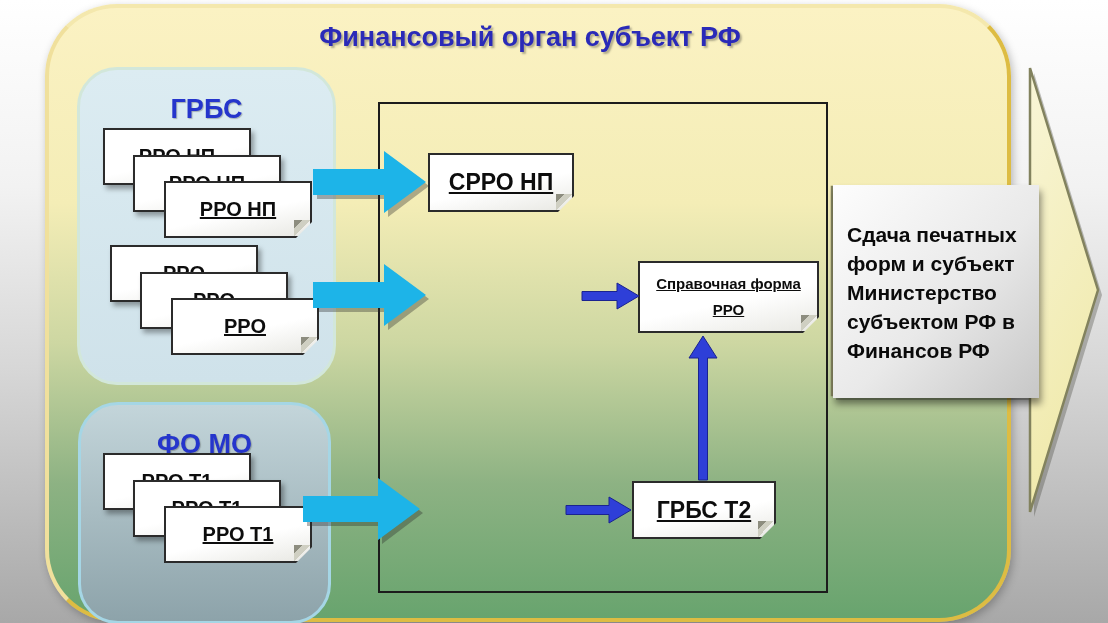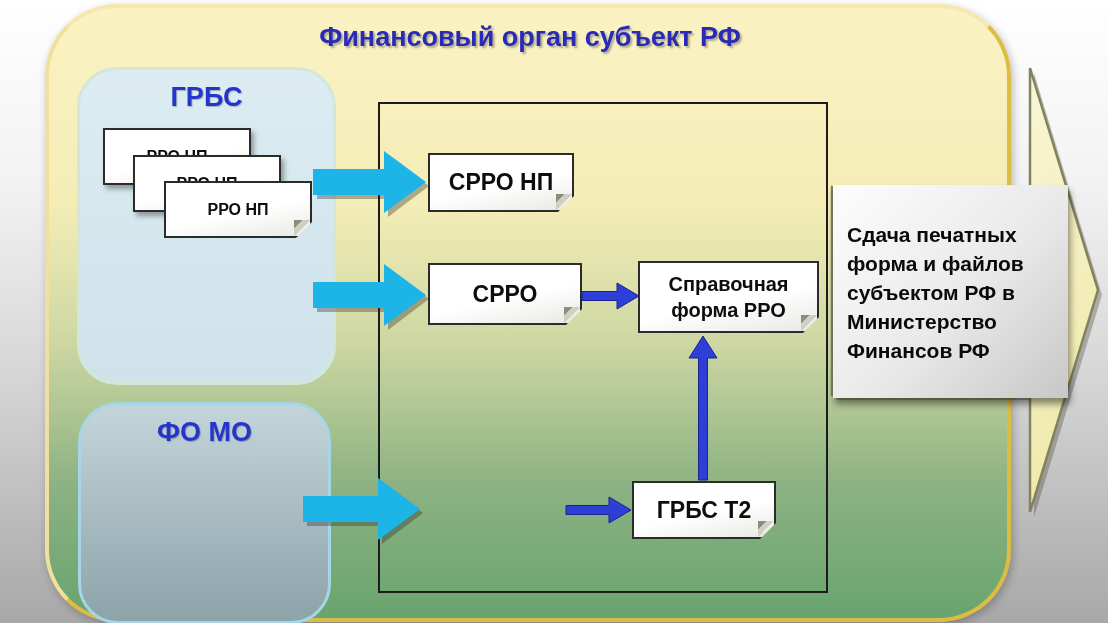--- a/index.html
+++ b/index.html
@@ -29,67 +29,68 @@
     left:77px; top:67px; width:253px; height:312px;
     background:linear-gradient(180deg,#dcecf2 0%,#cfe2ea 100%);
     border:3px solid #d2e7da;
   }
   .group-fomo {
     left:78px; top:402px; width:247px; height:216px;
     background:linear-gradient(180deg,#c3d5da 0%,#8da3aa 100%);
     border:3px solid #a5d6e5;
   }
   .group-label {
-    margin-top:12px; text-align:center;
+    margin-top:24px; text-align:center;
     font-size:27px; font-weight:bold; color:#2535cc;
     text-shadow:1px 1px 1px rgba(40,40,40,0.3);
   }
   
   .doc {
     position:absolute; display:flex; align-items:center; justify-content:center;
     background:linear-gradient(168deg,#ffffff 55%,#e8e8e3 100%);
     border:2px solid #2b2b2b;
     font-weight:bold; color:#0d0d0d;
     box-shadow:3px 4px 5px rgba(0,0,0,0.35);
+    text-decoration:underline;
   }
   .doc.folded {
     clip-path:polygon(0 0,100% 0,100% calc(100% - 16px),calc(100% - 16px) 100%,0 100%);
     box-shadow:none;
     filter:drop-shadow(3px 4px 3px rgba(0,0,0,0.4));
   }
   .doc.folded::after {
     content:""; position:absolute; right:0; bottom:0; width:16px; height:16px;
     background:linear-gradient(315deg,transparent 0 50%,#cfcfc2 50% 74%,#8d8d7f 74% 100%);
   }
   
   .stack { position:absolute; width:230px; height:120px; }
-  .stack .doc { width:144px; height:53px; font-size:16px; }
+  .stack .doc { width:144px; height:53px; font-size:20px; }
   .stack .doc:nth-child(1){ left:0;   top:0;    z-index:1; }
   .stack .doc:nth-child(2){ left:30px; top:27px; z-index:2; }
   .stack .doc:nth-child(3){ left:61px; top:53px; z-index:3; }
   .stack-grbs-np  { left:103px; top:128px; }
   .stack-grbs-rro { left:110px; top:245px; }
   .stack-fomo-t1  { left:103px; top:453px; }
   
   .process-box {
     position:absolute; left:378px; top:102px; width:446px; height:487px;
     border:2px solid #1c1c1c; background:transparent;
   }
   .node { z-index:4; }
   .node-srro-np { left:428px; top:153px; width:142px; height:55px; font-size:23px; }
   .node-srro    { left:428px; top:263px; width:150px; height:58px; font-size:23px; }
-  .node-sprav   { left:638px; top:261px; width:181px; height:72px; font-size:20px;
+  .node-sprav   { left:638px; top:261px; width:181px; height:72px; font-size:15px;
                   text-align:center; line-height:26px; padding:0 2px; box-sizing:border-box; }
   .node-srro-t1 { left:420px; top:481px; width:142px; height:54px; font-size:23px; }
   .node-srro-t2 { left:632px; top:481px; width:140px; height:54px; font-size:23px; }
   
   .arrow-layer { position:absolute; left:0; top:0; width:1108px; height:623px; z-index:6; pointer-events:none; }
   
   .output-panel {
-    position:absolute; left:833px; top:185px; width:235px; height:213px; z-index:7;
+    position:absolute; left:833px; top:185px; width:206px; height:213px; z-index:7;
     background:linear-gradient(135deg,#fdfdfd 0%,#e9e9e9 55%,#c7c7c7 100%);
     box-shadow:2px 6px 7px rgba(0,0,0,0.45);
     box-sizing:border-box; padding:35px 0 0 14px;
     font-size:21px; font-weight:bold; color:#0a0a0a; line-height:29px;
   }
   .output-panel span { display:block; }
 </style>
 </head>
 <body>
 
@@ -106,26 +107,35 @@
   <div class="group group-fomo">
     <div class="group-label">ФО МО</div>
   </div>
 
   <div class="stack stack-grbs-np">
     <div class="doc">РРО НП</div>
     <div class="doc">РРО НП</div>
     <div class="doc folded">РРО НП</div>
   </div>
 
+  <div class="stack stack-grbs-rro">
+    <div class="doc">РРО</div>
+    <div class="doc">РРО</div>
+    <div class="doc folded">РРО</div>
+  </div>
 
+  <div class="stack stack-fomo-t1">
+    <div class="doc">РРО Т1</div>
+    <div class="doc">РРО Т1</div>
+    <div class="doc folded">РРО Т1</div>
+  </div>
 
   <div class="process-box"></div>
 
   <div class="doc folded node node-srro-np">СРРО НП</div>
-  <div class="doc folded node node-srro">СРРО</div>
   <div class="doc folded node node-sprav">Справочная форма РРО</div>
   <div class="doc folded node node-srro-t2">ГРБС Т2</div>
 
   <svg class="arrow-layer" viewBox="0 0 1108 623">
     <defs>
       <linearGradient id="bigA" x1="0" y1="0" x2="1" y2="1">
         <stop offset="0" stop-color="#fffef6"></stop>
         <stop offset="1" stop-color="#eee7a2"></stop>
       </linearGradient>
     </defs>
@@ -142,19 +152,19 @@
     <polygon points="307,500 382,500 382,482 423,513 382,544 382,526 307,526" fill="rgba(40,40,40,0.35)"></polygon>
     <polygon points="303,496 378,496 378,478 420,509 378,540 378,522 303,522" fill="#1db4e8"></polygon>
 
     <polygon points="582,291.5 617,291.5 617,283 639,296 617,309 617,300.5 582,300.5" fill="#2e3fd8" stroke="#1a2390" stroke-width="1"></polygon>
     <polygon points="566,505.5 609,505.5 609,497 631,510 609,523 609,514.5 566,514.5" fill="#2e3fd8" stroke="#1a2390" stroke-width="1"></polygon>
     <polygon points="698.5,480 698.5,358 689,358 703,336 717,358 707.5,358 707.5,480" fill="#2e3fd8" stroke="#1a2390" stroke-width="1"></polygon>
   </svg>
 
   <div class="output-panel">
     <span>Сдача печатных</span>
-    <span>форма и файлов</span>
+    <span>форм и субъект</span>
+    <span>Министерство</span>
     <span>субъектом РФ в</span>
-    <span>Министерство</span>
     <span>Финансов РФ</span>
   </div>
 
 </div>
 
 </body></html>

